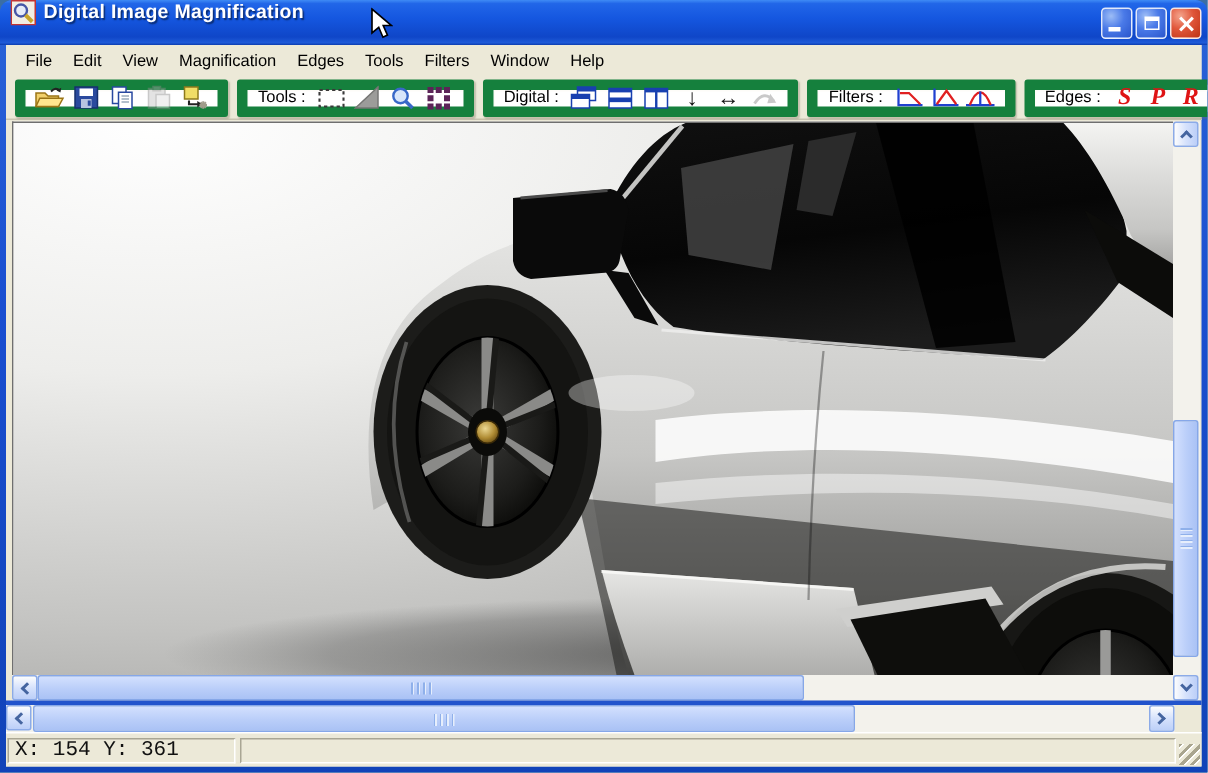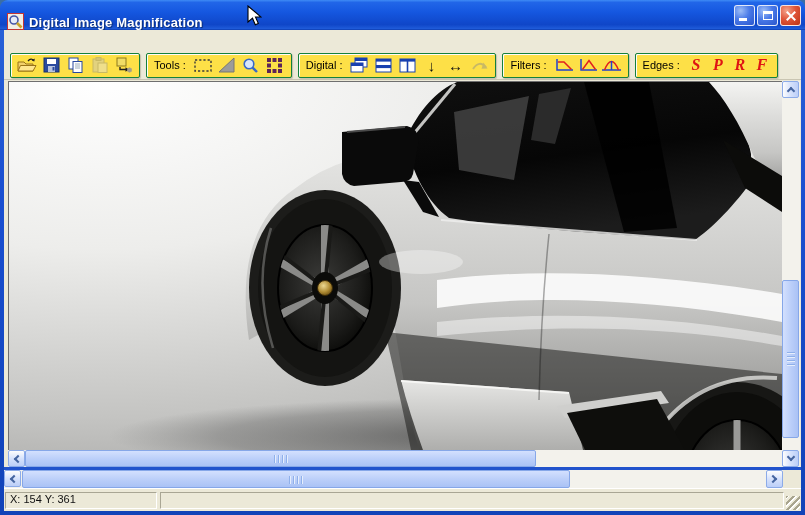--- a/index.html
+++ b/index.html
@@ -7,39 +7,39 @@
   .window{
     position:relative;width:805px;height:515px;
     background:linear-gradient(180deg,#2a63d8 0%,#1a4fd0 40%,#1143b8 100%);
     border-radius:8px 8px 0 0;overflow:hidden;
     font-family:"Liberation Sans",sans-serif;
   }
   
   .titlebar{
     position:absolute;left:0;top:0;width:805px;height:30px;
     background:linear-gradient(180deg,#3f8bf5 0%,#2166e8 8%,#1557e0 40%,#0f46c8 82%,#1e5ad8 95%,#0c3cae 100%);
-    border-radius:8px 8px 0 0;display:flex;align-items:flex-end;
+    border-radius:8px 8px 0 0;display:flex;align-items:flex-start;
   }
   .app-icon{width:17px;height:17px;margin:0 5px 0 7px;flex:0 0 auto;}
   .title-text{color:#fff;font-size:13px;font-weight:bold;text-shadow:1px 1px 1px #092a6e;letter-spacing:.2px;}
   .winbtns{position:absolute;right:4px;top:5px;display:flex;gap:2px;}
   .wbtn{width:21px;height:21px;border-radius:3px;border:1px solid rgba(255,255,255,.85);position:relative;}
   .wbtn.blue{background:radial-gradient(circle at 30% 25%,#9dbdf6 0%,#4a7ae8 45%,#2a55cc 100%);}
   .wbtn.red{background:radial-gradient(circle at 30% 25%,#f4a48c 0%,#e0563a 45%,#bd3214 100%);}
   .glyph-min{position:absolute;left:4px;bottom:4px;width:8px;height:3px;background:#fff;}
   .glyph-max{position:absolute;left:5px;top:5px;width:10px;height:9px;border:1px solid #fff;border-top:3px solid #fff;}
   .glyph-x1,.glyph-x2{position:absolute;left:9px;top:4px;width:2px;height:12px;background:#fff;}
   .glyph-x1{transform:rotate(45deg);} .glyph-x2{transform:rotate(-45deg);}
   
   .app-body{position:absolute;left:4px;top:30px;width:797px;height:481px;background:#ece9d8;}
   .menubar{position:absolute;left:4px;top:30px;width:797px;height:21px;display:flex;align-items:center;padding-left:6px;background:#ece9d8;}
   .menu-item{font-size:11px;color:#000;padding:3px 7px;cursor:default;}
   .toolbar{position:absolute;left:4px;top:51px;width:797px;height:29px;display:flex;align-items:center;padding-left:6px;background:#ece9d8;border-bottom:1px solid #c9c5b2;}
   .tgroup{display:flex;align-items:center;height:25px;margin-right:6px;padding:0 4px;
-    border:1px solid #15803d;border-radius:2px;background:#fde047;
+    border:7px solid #15803d;border-radius:2px;background:#ffffff;
     box-shadow:inset 1px 1px 0 #fdfcf8,1px 1px 1px rgba(120,115,90,.35);}
   .tlabel{font-size:11px;color:#000;padding:0 5px 0 3px;white-space:pre;}
   .tbtn{width:24px;height:22px;display:flex;align-items:center;justify-content:center;}
   .tbtn.disabled{opacity:.45;filter:grayscale(1);}
   .uarrow{font-size:15px;font-weight:bold;color:#111;line-height:1;}
   .edge-letter{width:22px;text-align:center;font-family:"Liberation Serif",serif;font-style:italic;font-weight:bold;font-size:16px;color:#df1414;}
   
   .canvas{position:absolute;left:8px;top:81px;width:774px;height:369px;border-left:1px solid #6f6f6f;border-top:1px solid #6f6f6f;background:#fff;}
   .canvas svg{display:block;}
   
@@ -60,21 +60,21 @@
   .grip-v{position:absolute;top:50%;left:4px;transform:translateY(-50%);height:14px;width:8px;
     background:repeating-linear-gradient(180deg,#8fb0ea 0 1px,#e6eefc 1px 2px,transparent 2px 4px);}
   .chev{width:6px;height:6px;border-left:2px solid #4565a0;border-bottom:2px solid #4565a0;display:block;}
   .chev.l{transform:rotate(45deg);margin-left:3px;}
   .chev.r{transform:rotate(225deg);margin-right:3px;}
   .chev.u{transform:rotate(135deg);margin-top:3px;}
   .chev.d{transform:rotate(315deg);margin-bottom:3px;}
   .child-border{position:absolute;left:4px;top:467px;width:797px;height:3px;background:#2153cc;}
   
   .statusbar{position:absolute;left:4px;top:488px;width:797px;height:23px;background:#ece9d8;border-top:1px solid #fff;}
-  .spanel{position:absolute;top:3px;height:17px;border:1px solid;border-color:#a9a694 #fff #fff #a9a694;font-size:11px;color:#111;display:flex;align-items:flex-start;padding-left:4px;}
+  .spanel{position:absolute;top:3px;height:17px;border:1px solid;border-color:#a9a694 #fff #fff #a9a694;font-size:14px;color:#111;display:flex;align-items:flex-end;padding-left:4px;font-family:Liberation Mono, monospace;}
   .sizegrip{position:absolute;right:1px;bottom:1px;width:14px;height:14px;
     background:repeating-linear-gradient(315deg,#ece9d8 0 2px,#fff 2px 3px,#a9a58f 3px 5px);}
   
   .cursor{position:absolute;left:247px;top:5px;z-index:50;pointer-events:none;}
 </style>
 </head>
 <body>
 
 <div class="window">
 
@@ -94,20 +94,31 @@
         </div>
       <div class="wbtn red">
           <span class="glyph-x1"></span>
           <span class="glyph-x2"></span>
         </div>
     </div>
   </div>
 
   <div class="app-body"></div>
 
+  <div class="menubar">
+    <span class="menu-item">File</span>
+    <span class="menu-item">Edit</span>
+    <span class="menu-item">View</span>
+    <span class="menu-item">Magnification</span>
+    <span class="menu-item">Edges</span>
+    <span class="menu-item">Tools</span>
+    <span class="menu-item">Filters</span>
+    <span class="menu-item">Window</span>
+    <span class="menu-item">Help</span>
+  </div>
 
   <div class="toolbar">
 
     <div class="tgroup">
       <span class="tbtn">
         <svg width="20" height="16" viewBox="0 0 20 16">
           <path d="M1,5 L7,5 L9,7 L16,7 L16,14 L1,14 Z" fill="#f2d06a" stroke="#9a7416"></path>
           <path d="M3.5,8.5 L19,8.5 L16,14 L1,14 Z" fill="#ffe68e" stroke="#9a7416"></path>
           <path d="M11,4 Q14,0.5 17,3.5" fill="none" stroke="#222" stroke-width="1.3"></path>
           <path d="M17.8,1.5 L17.3,4.6 L14.6,3.4 Z" fill="#222"></path>

